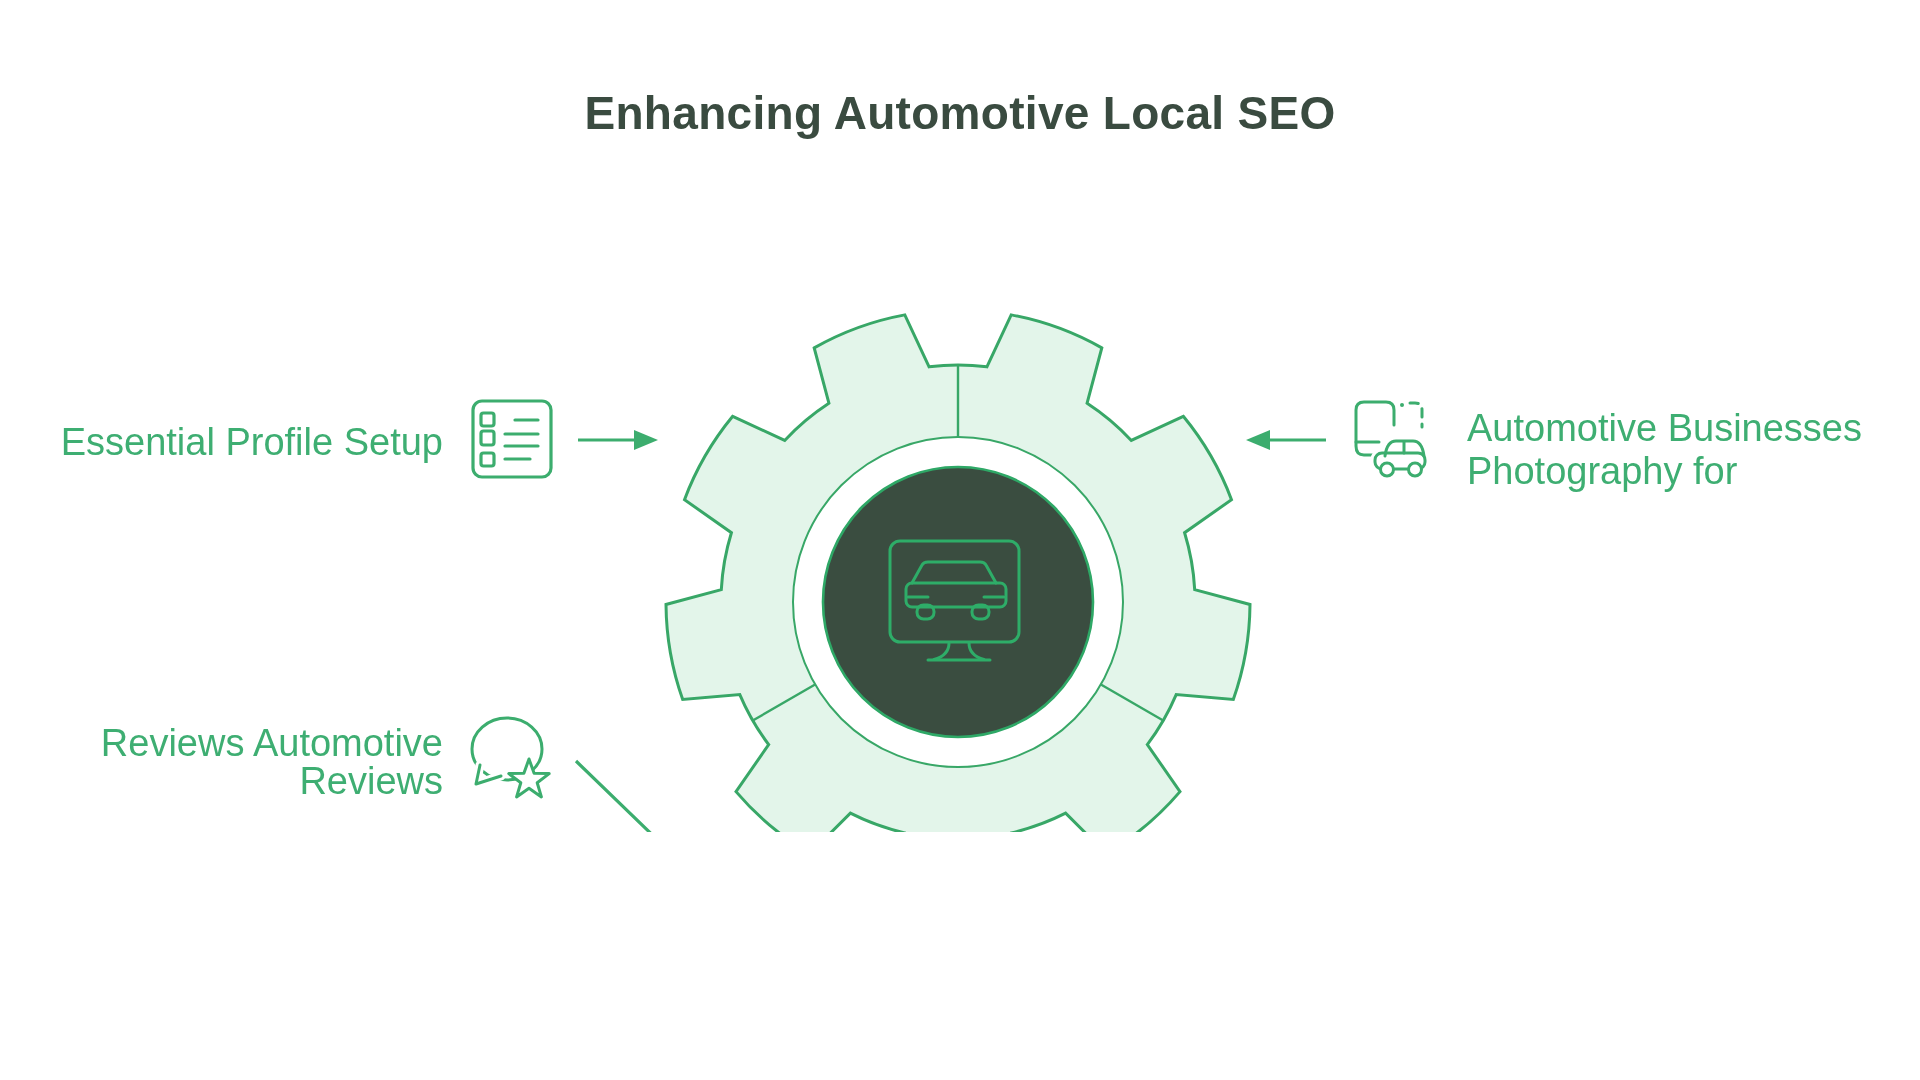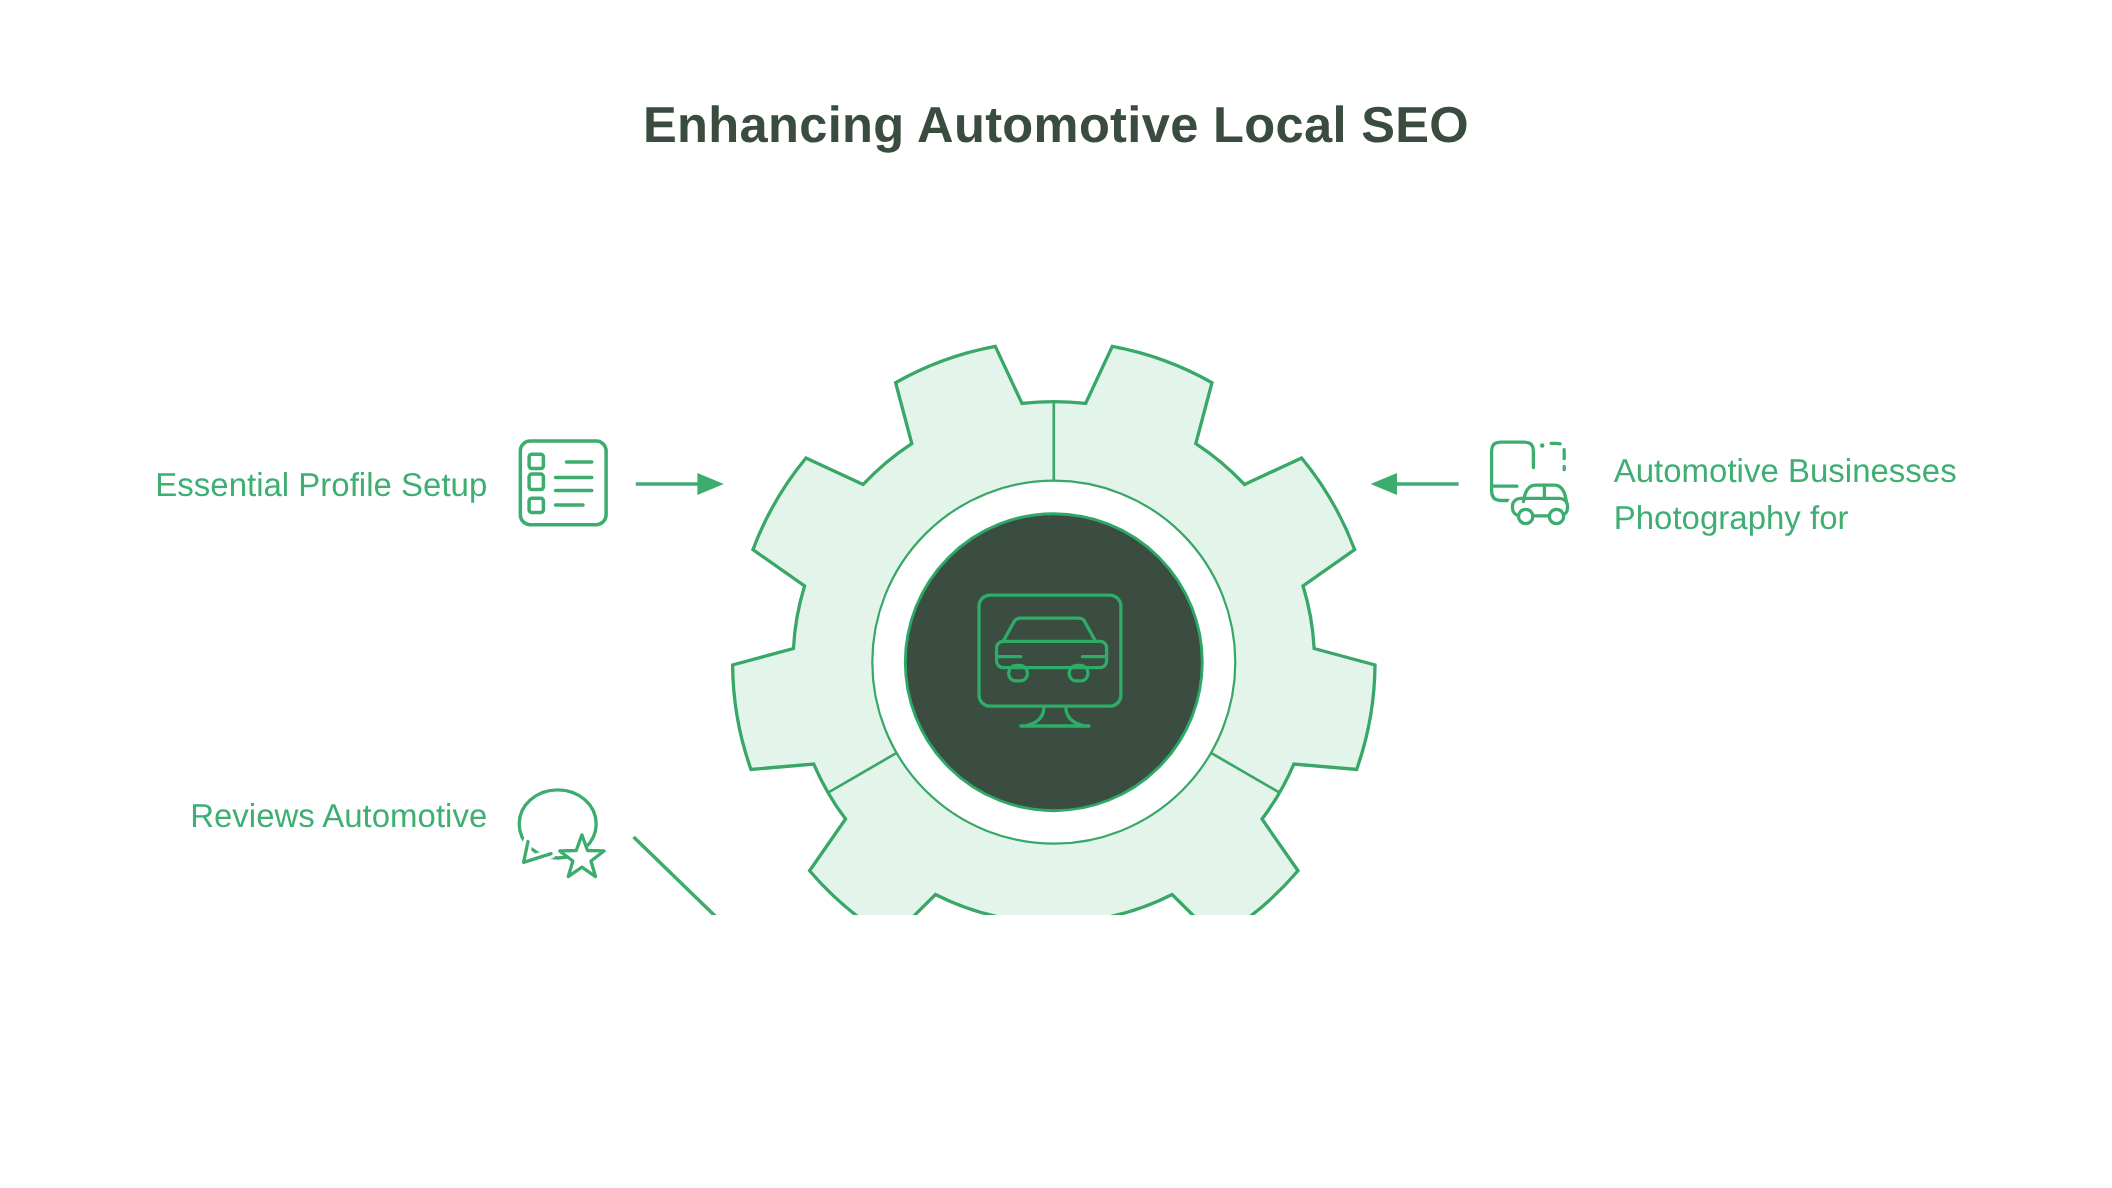--- a/index.html
+++ b/index.html
@@ -5,21 +5,21 @@
   html,body{margin:0;padding:0;background:#ffffff;}
   .canvas{
     position:relative;width:1920px;height:832px;background:#ffffff;overflow:hidden;
     font-family:"Liberation Sans", sans-serif;
   }
   .page-title{
     position:absolute;left:0;right:0;top:86px;margin:0;
     text-align:center;font-size:46px;font-weight:700;color:#3A4B40;letter-spacing:.3px;
   }
   .label{
-    position:absolute;font-size:30px;color:#3EAE72;white-space:nowrap;font-weight:400;
+    position:absolute;font-size:38px;color:#3EAE72;white-space:nowrap;font-weight:400;
   }
   .label-right{text-align:right;}
   .diagram-svg{position:absolute;left:0;top:0;}
   .icon-svg{position:absolute;}
   svg *{vector-effect:none;}
 </style>
 </head>
 <body>
 
 <div class="canvas">
@@ -99,15 +99,16 @@
 
   <div class="label label-right" style="right:1477px;top:424px;line-height:36px;">Essential Profile Setup</div>
 
   <div class="label" style="left:1467px;top:407px;line-height:43px;">
     <div>Automotive Businesses</div>
     <div>Photography for</div>
   </div>
 
   <div class="label label-right" style="right:1477px;top:724px;line-height:38px;">
     <div>Reviews Automotive</div>
+    <div>Reviews</div>
   </div>
 
 </div>
 
 </body></html>

